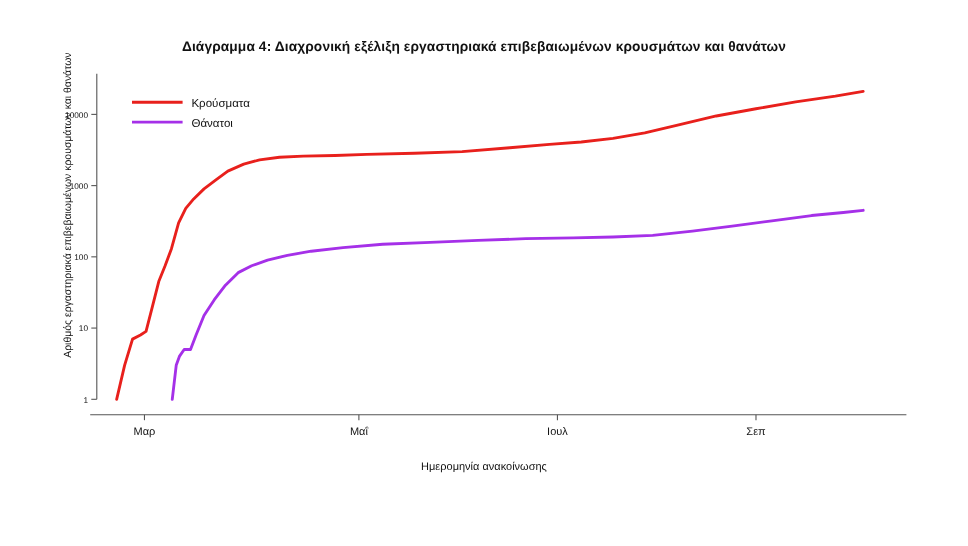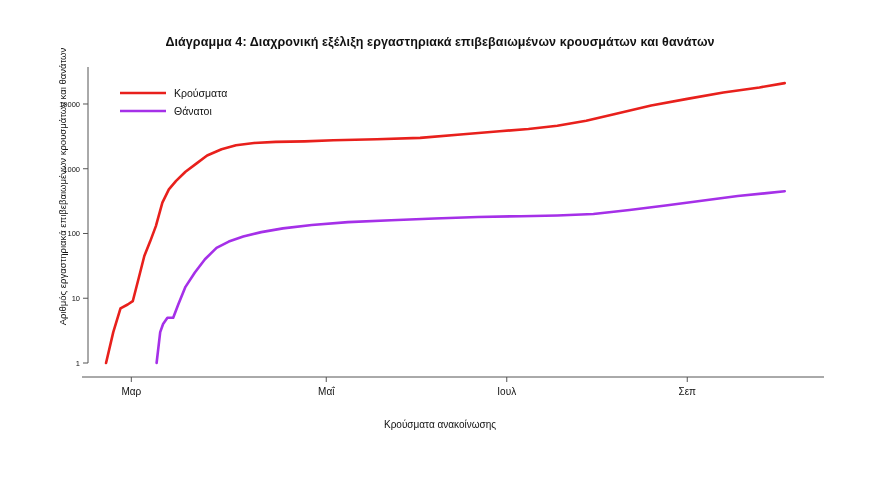--- a/index.html
+++ b/index.html
@@ -137,16 +137,16 @@
         <text x="657.26" y="344" class="tick-text-x" text-anchor="middle">Σεπ</text>
         <path d="M76.05 312.00 L83.27 281.10 L90.49 257.28 L97.71 253.52 L102.76 250.21 L108.54 227.75 L114.32 204.95 L120.09 190.58 L125.87 175.11 L132.37 151.60 L138.86 138.38 L146.08 129.85 L155.47 120.70 L166.30 112.61 L177.13 104.52 L191.57 98.25 L206.01 94.32 L224.06 91.97 L245.72 90.87 L274.60 90.33 L303.48 89.29 L346.80 88.29 L390.12 86.84 L433.44 83.32 L469.54 80.20 L498.42 78.06 L527.30 74.82 L556.18 69.80 L585.06 63.02 L621.16 54.43 L657.26 47.86 L693.36 41.58 L729.46 36.46 L754.73 32.12" class="series-line" stroke="#e8201c"></path>
         <path d="M126.59 312.00 L130.20 281.10 L133.09 273.01 L137.42 266.74 L143.20 266.74 L148.25 253.52 L155.47 235.84 L164.86 221.48 L174.96 208.26 L186.52 196.86 L198.79 190.58 L213.23 185.46 L231.28 181.12 L252.94 177.37 L281.82 174.05 L317.92 171.09 L361.24 169.28 L404.56 167.57 L447.88 165.96 L491.20 165.19 L527.30 164.44 L563.40 163.00 L599.50 159.07 L635.60 154.56 L671.70 149.78 L707.80 144.95 L736.68 142.14 L754.73 140.19" class="series-line" stroke="#a530e8"></path>
         <line x1="90" y1="42" x2="136" y2="42" class="legend-swatch" stroke="#e8201c"></line>
         <text x="144" y="46" class="legend-text">Κρούσματα</text>
         <line x1="90" y1="60" x2="136" y2="60" class="legend-swatch" stroke="#a530e8"></line>
         <text x="144" y="64" class="legend-text">Θάνατοι</text>
       </svg>
   </div>
 
-  <div id="xlabel">Κρούσματα ανακοίνωσης</div>
+  <div id="xlabel">Ημερομηνία ανακοίνωσης</div>
 
 
 </div>
 
 </body></html>

